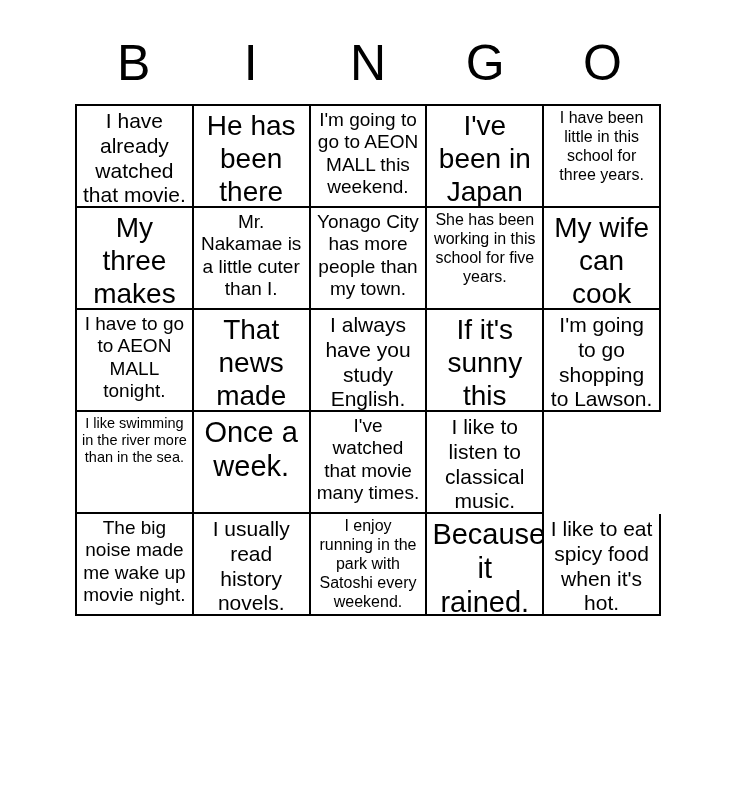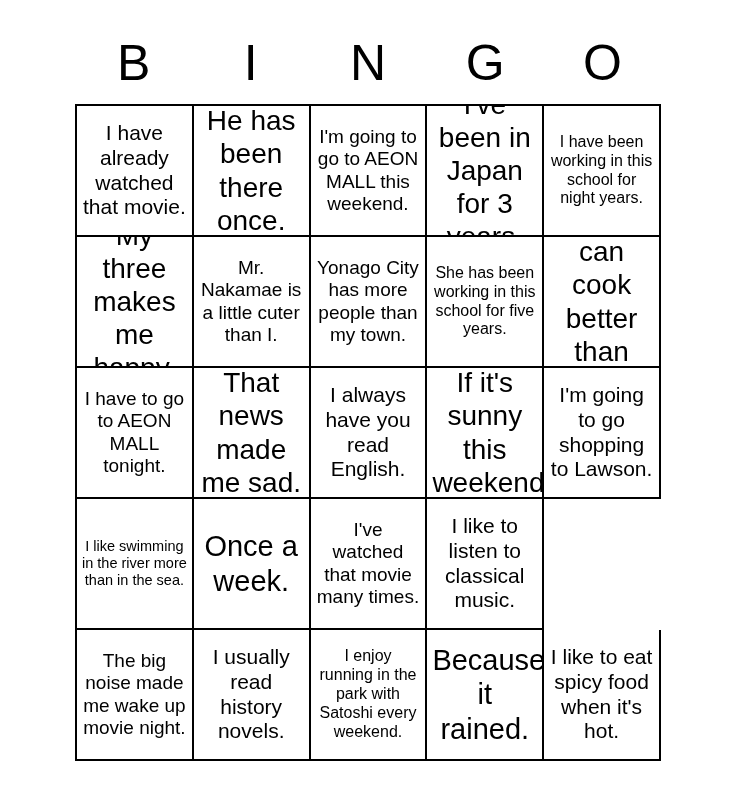--- a/index.html
+++ b/index.html
@@ -46,26 +46,26 @@
     box-sizing: border-box;
     display: flex;
     flex-direction: column;
   }
   .grid-row {
     display: flex;
     flex-direction: row;
   }
   .cell {
     width: 116.8px;
-    height: 131px;
+    height: 102px;
     box-sizing: border-box;
     border-right: 2px solid #000;
     border-bottom: 2px solid #000;
     display: flex;
-    align-items: center;
+    align-items: flex-start;
     justify-content: center;
     text-align: center;
     padding: 3px 5px;
     overflow: hidden;
   }
   .cell span {
     display: block;
     width: 100%;
     font-family: "Liberation Sans", sans-serif;
     line-height: 1.18;
@@ -100,21 +100,21 @@
       <div class="cell fs-xl">
           <span>He has been there once.</span>
         </div>
       <div class="cell fs-md">
           <span>I'm going to go to AEON MALL this weekend.</span>
         </div>
       <div class="cell fs-xl">
           <span>I've been in Japan for 3 years.</span>
         </div>
       <div class="cell fs-sm">
-          <span>I have been working in this school for night years.</span>
+          <span>I have been little in this school for three years.</span>
         </div>
     </div>
 
     <div class="grid-row">
       <div class="cell fs-xl">
           <span>My three makes me happy.</span>
         </div>
       <div class="cell fs-md">
           <span>Mr. Nakamae is a little cuter than I.</span>
         </div>
@@ -130,21 +130,21 @@
     </div>
 
     <div class="grid-row">
       <div class="cell fs-md">
           <span>I have to go to AEON MALL tonight.</span>
         </div>
       <div class="cell fs-xl">
           <span>That news made me sad.</span>
         </div>
       <div class="cell fs-lg">
-          <span>I always have you read English.</span>
+          <span>I always have you study English.</span>
         </div>
       <div class="cell fs-xl">
           <span>If it's sunny this weekend.</span>
         </div>
       <div class="cell fs-lg">
           <span>I'm going to go shopping to Lawson.</span>
         </div>
     </div>
 
     <div class="grid-row">

